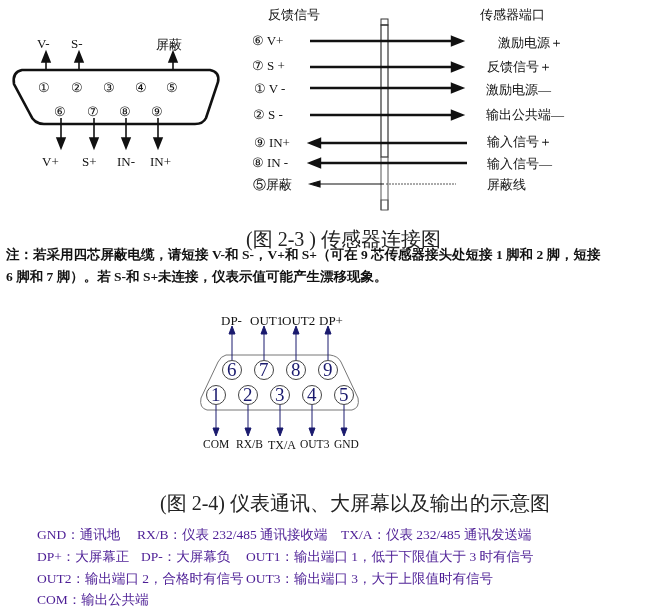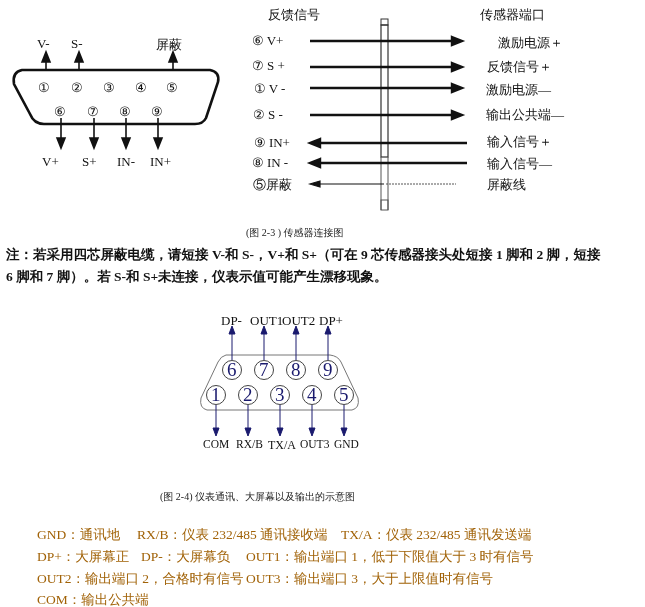--- a/index.html
+++ b/index.html
@@ -1,22 +1,22 @@
 <!DOCTYPE html>
 <html><head>
 <meta charset="utf-8">
 <style>
   html, body { margin: 0; padding: 0; background: #ffffff; }
   body { width: 645px; height: 607px; position: relative; overflow: hidden;
          font-family: "Liberation Serif", "DejaVu Serif", serif; color: #111; }
   .abs { position: absolute; white-space: nowrap; }
   svg { position: absolute; left: 0; top: 0; }
-  .cap { font-size: 10px; color: #222; }
+  .cap { font-size: 20px; color: #222; }
   .note { font-size: 13.5px; font-weight: bold; color: #111; }
-  .legend { font-size: 13.5px; color: #a16207; }
+  .legend { font-size: 13.5px; color: #4c1d95; }
   .lbl { font-size: 13px; }
   .navy { color: #1a1a6e; }
 </style>
 </head>
 <body>
 
 <div>
   <svg width="645" height="220">
 
     <path d="M22,70 L210,70 Q220,72 218,82 L206,118 Q203,124 195,124 L44,124 Q34,124 30,114 L14,84 Q12,72 22,70 Z" fill="none" stroke="#111" stroke-width="2.6"></path>

